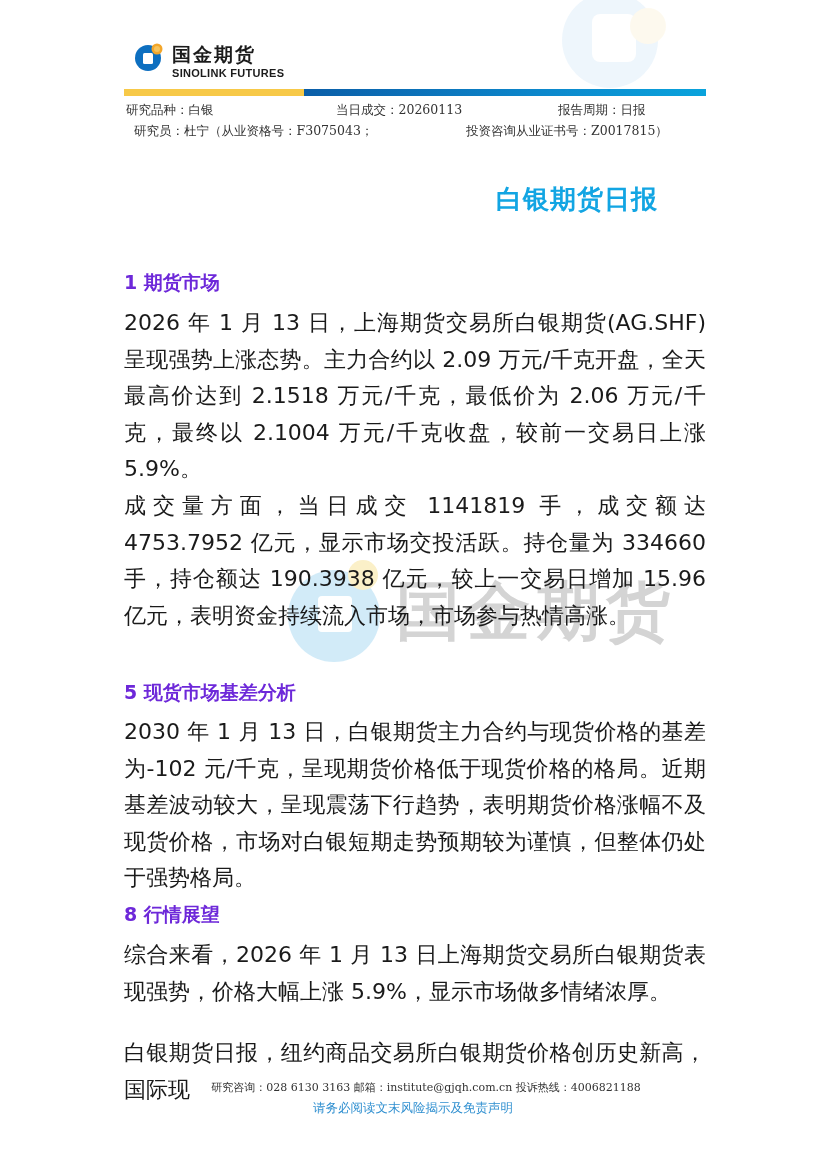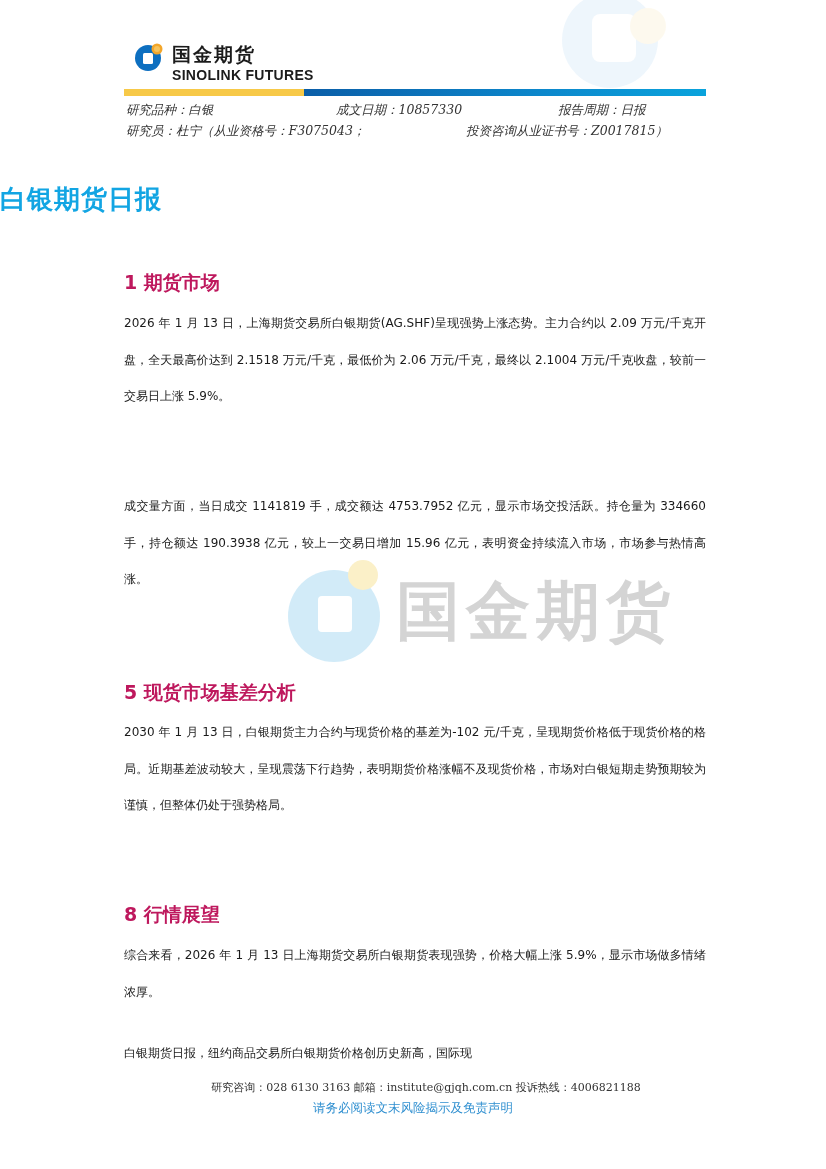--- a/index.html
+++ b/index.html
@@ -5,35 +5,35 @@
   html, body { margin: 0; padding: 0; background: #ffffff; }
   body { width: 826px; height: 1169px; position: relative; overflow: hidden; font-family: "DejaVu Sans", "Liberation Sans", sans-serif; color: #1a1a1a; }
 
   
   .corner-wm { position: absolute; left: 552px; top: 0; width: 130px; height: 88px; opacity: 0.35; }
 
   
   .logo { position: absolute; left: 134px; top: 40px; width: 150px; height: 40px; }
   .logo-mark { position: absolute; left: 0; top: 2px; width: 30px; height: 30px; }
   .logo-cn { position: absolute; left: 38px; top: 2px; font-size: 19px; font-weight: bold; letter-spacing: 2px; color: #1b1b1b; font-family: "DejaVu Sans", sans-serif; }
-  .logo-en { position: absolute; left: 38px; top: 27px; font-size: 14px; font-weight: bold; letter-spacing: 0.3px; color: #1b1b1b; font-family: "Liberation Sans", sans-serif; white-space: nowrap; }
+  .logo-en { position: absolute; left: 38px; top: 27px; font-size: 11px; font-weight: bold; letter-spacing: 0.3px; color: #1b1b1b; font-family: "Liberation Sans", sans-serif; white-space: nowrap; }
 
   .stripe { position: absolute; top: 89px; left: 124px; width: 582px; height: 7px; display: flex; }
   .stripe-yellow { width: 180px; height: 100%; background: #f7c948; }
   .stripe-blue { flex: 1; height: 100%; background: linear-gradient(90deg, #0b5ea8, #0c88cc 60%, #0aa3dc); }
 
   .meta { position: absolute; left: 126px; font-size: 12.5px; color: #333; font-family: "DejaVu Serif", serif; white-space: nowrap; }
   .meta-row1 { top: 102px; }
   .meta-row2 { top: 123px; }
-  .meta span { position: absolute; white-space: nowrap; font-style: italic; }
+  .meta span { position: absolute; white-space: nowrap; }
 
-  .doc-title { position: absolute; top: 182px; left: 0; width: 658px; text-align: left; font-size: 26px; font-weight: bold; color: #12a5e3; letter-spacing: 1px; }
+  .doc-title { position: absolute; top: 182px; left: 0; width: 658px; text-align: right; font-size: 26px; font-weight: bold; color: #12a5e3; letter-spacing: 1px; }
 
-  .section-title { position: absolute; left: 124px; font-size: 19px; font-weight: bold; color: #be185d; }
-  .para { position: absolute; left: 124px; width: 582px; font-size: 12px; line-height: 36.6px; color: #1a1a1a; text-align: justify; font-family: "DejaVu Sans", sans-serif; }
+  .section-title { position: absolute; left: 124px; font-size: 19px; font-weight: bold; color: #6d28d9; }
+  .para { position: absolute; left: 124px; width: 582px; font-size: 22px; line-height: 36.6px; color: #1a1a1a; text-align: justify; font-family: "DejaVu Sans", sans-serif; }
 
   
   .center-wm { position: absolute; left: 288px; top: 560px; width: 340px; height: 100px; pointer-events: none; }
   .center-wm .wm-circle { position: absolute; left: 0; top: 10px; width: 92px; height: 92px; border-radius: 50%; background: #cde9f7; opacity: 0.9; }
   .center-wm .wm-hole { position: absolute; left: 30px; top: 36px; width: 34px; height: 36px; background: #fff; border-radius: 4px; }
   .center-wm .wm-dot { position: absolute; left: 60px; top: 0; width: 30px; height: 30px; border-radius: 50%; background: #fbf0c8; }
   .center-wm .wm-text { position: absolute; left: 108px; top: 8px; font-size: 64px; font-weight: bold; color: #d4d4d4; letter-spacing: 6px; white-space: nowrap; }
 
   .footer-contact { position: absolute; top: 1080px; left: 0; width: 826px; text-align: center; font-size: 11px; color: #333; font-family: "DejaVu Serif", serif; white-space: nowrap; margin-left: 13px; }
   .footer-disclaimer { position: absolute; top: 1100px; left: 0; width: 826px; text-align: center; font-size: 12.5px; color: #2f8fd0; font-family: Liberation Serif, serif; }
@@ -58,25 +58,25 @@
   <div class="logo-en">SINOLINK FUTURES</div>
 </div>
 
 <div class="stripe">
   <div class="stripe-yellow"></div>
   <div class="stripe-blue"></div>
 </div>
 
 <div class="meta meta-row1">
   <span style="left:0"><span style="position:static">研究品种：</span><span style="position:static">白银</span></span>
-  <span style="left:210px"><span style="position:static">成文日期：</span><span style="position:static">10857330</span></span>
+  <span style="left:210px"><span style="position:static">当日成交：</span><span style="position:static">20260113</span></span>
   <span style="left:432px"><span style="position:static">报告周期：</span><span style="position:static">日报</span></span>
 </div>
 <div class="meta meta-row2">
-  <span style="left:0">研究员：杜宁（从业资格号：F3075043；</span>
+  <span style="left:8px">研究员：杜宁（从业资格号：F3075043；</span>
   <span style="left:340px">投资咨询从业证书号：Z0017815）</span>
 </div>
 
 <div class="doc-title">白银期货日报</div>
 
 <div class="center-wm">
   <div class="wm-circle"></div>
   <div class="wm-hole"></div>
   <div class="wm-dot"></div>
   <div class="wm-text">国金期货</div>

